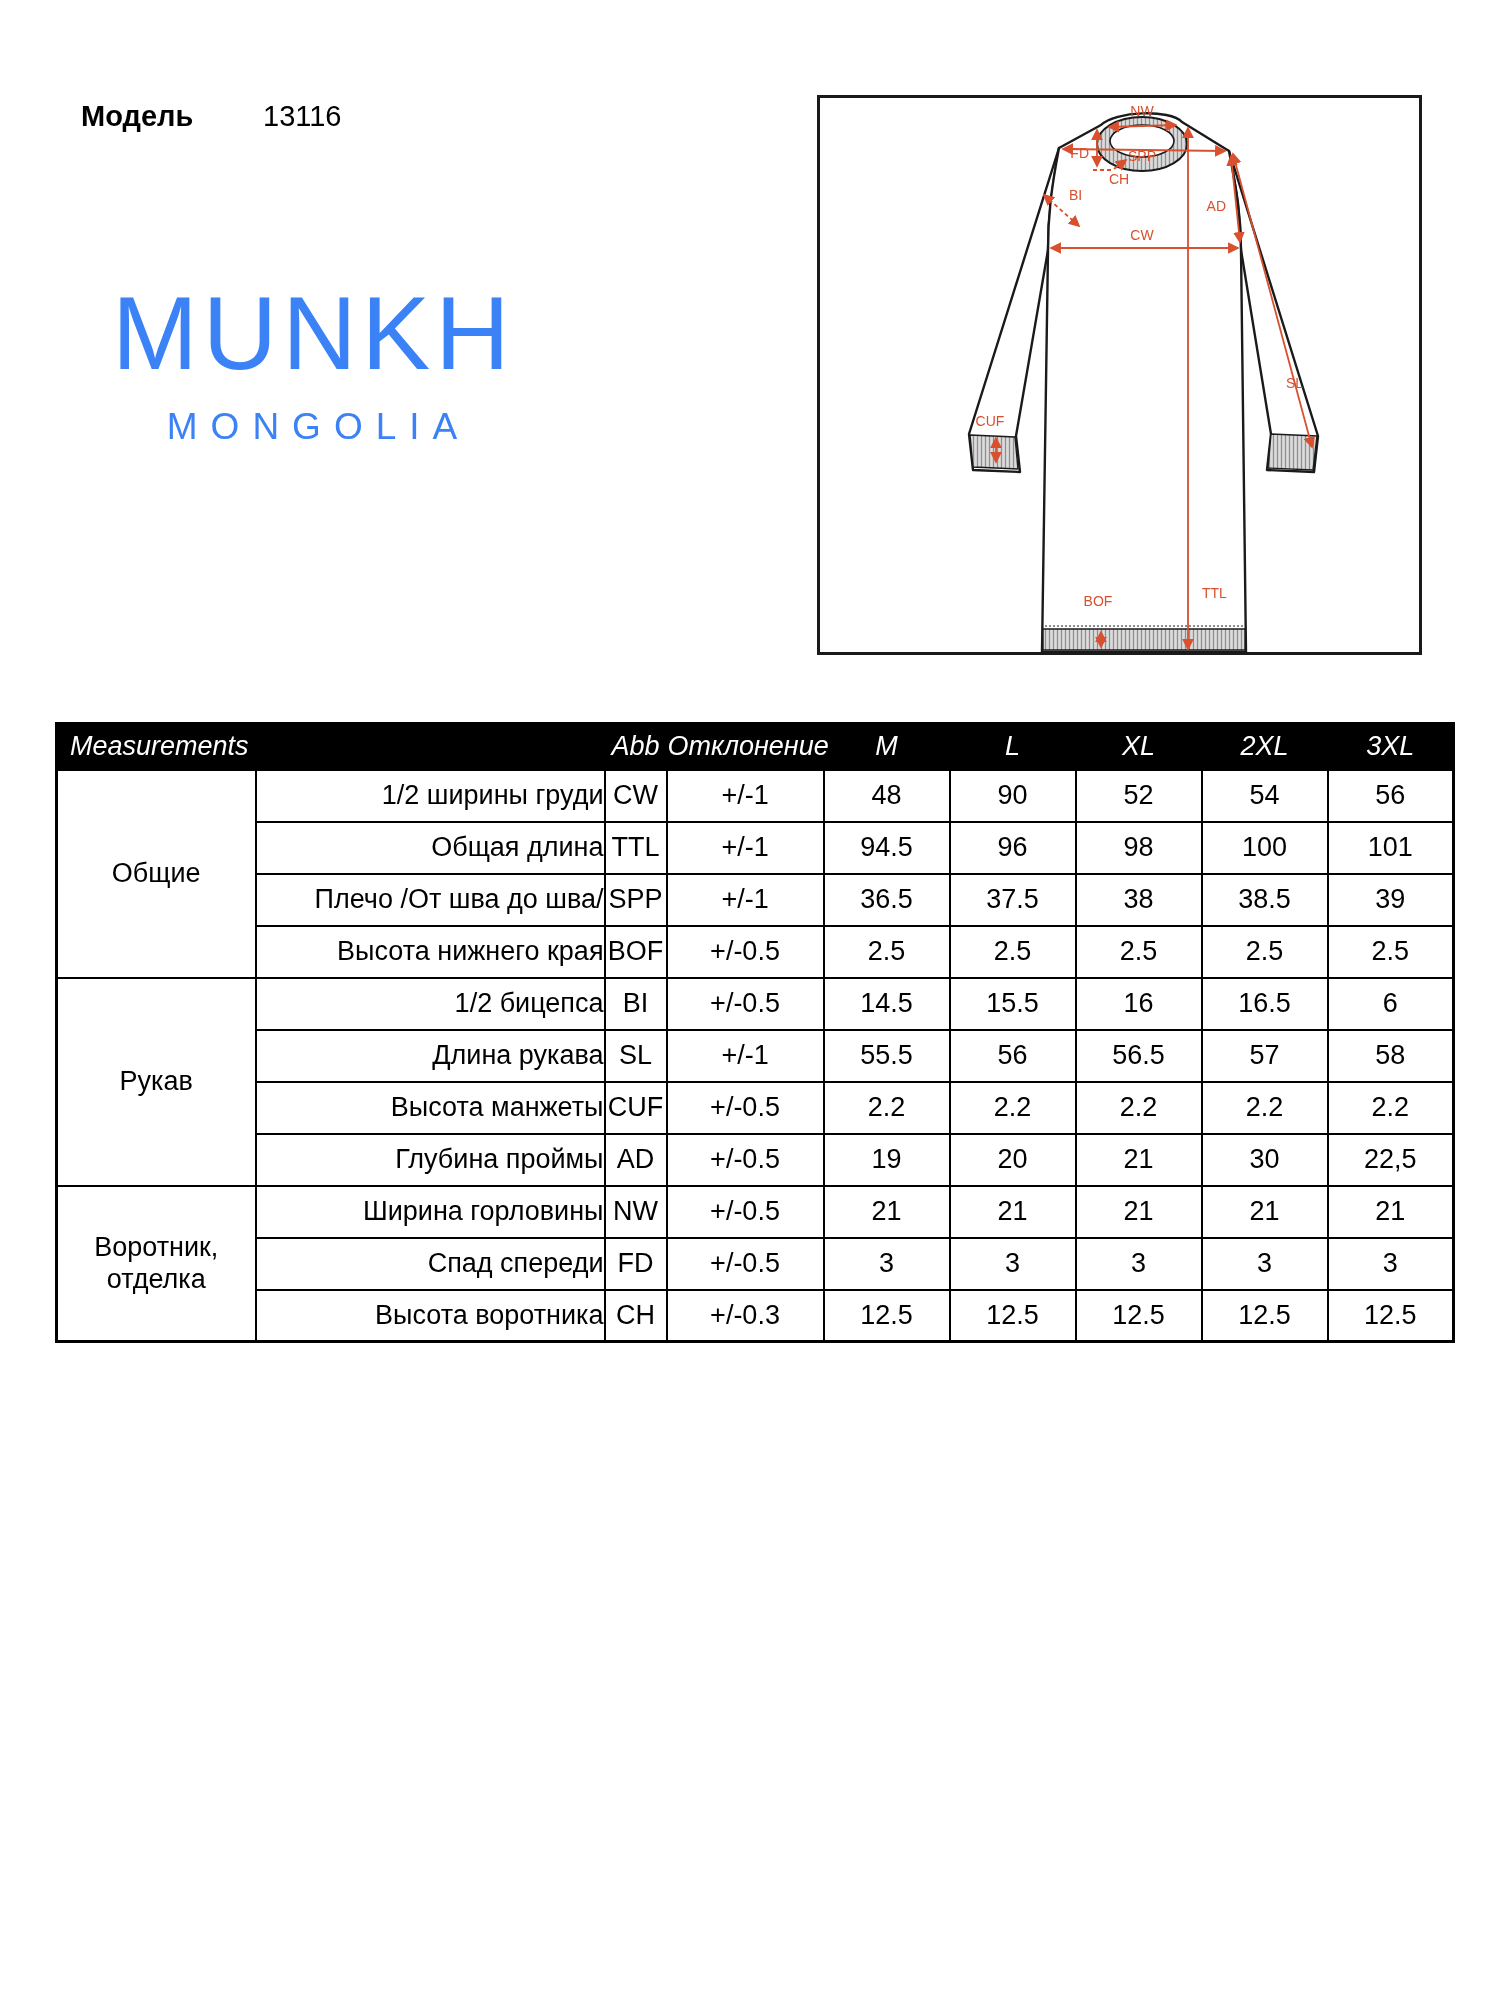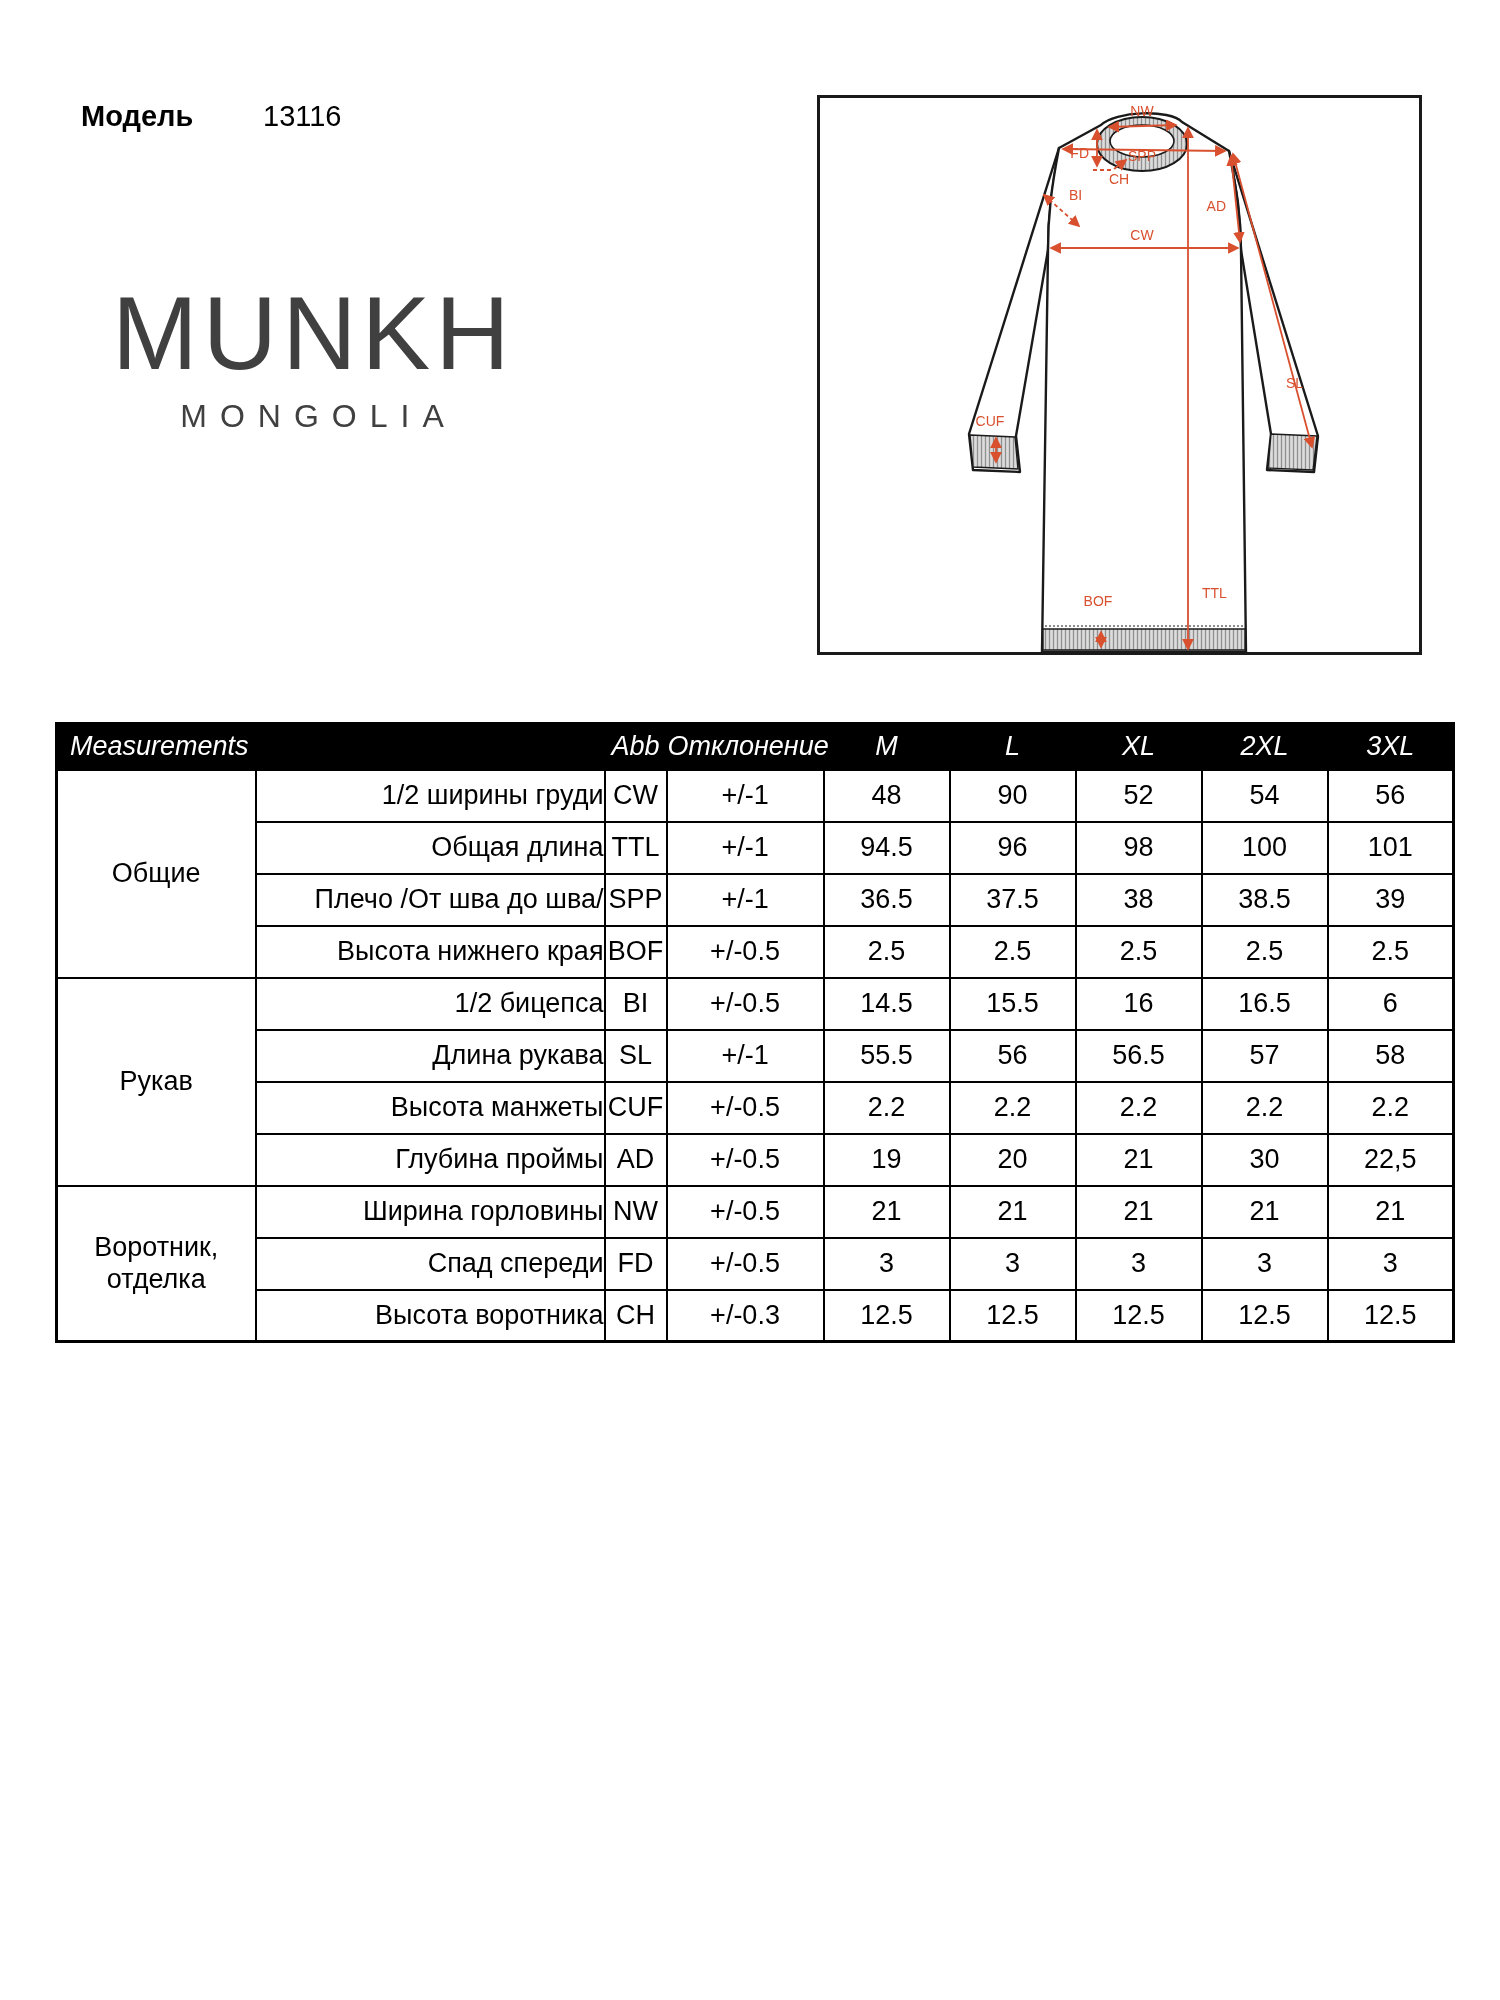--- a/index.html
+++ b/index.html
@@ -3,23 +3,23 @@
 <meta charset="utf-8">
 <style>
   * { margin:0; padding:0; box-sizing:border-box; }
   html,body { background:#fff; }
   body { width:1500px; height:2000px; position:relative; font-family:"Liberation Sans", sans-serif; color:#000; }
 
   .model-row { position:absolute; left:65px; top:100px; font-size:29px; }
   .model-label { font-weight:bold; position:absolute; left:16px; top:0; white-space:nowrap; }
   .model-number { position:absolute; left:198px; top:0; white-space:nowrap; }
 
-  .logo { position:absolute; left:112px; top:280px; width:400px; text-align:center; color:#404040; }
+  .logo { position:absolute; left:112px; top:280px; width:400px; text-align:center; color:#3b82f6; }
   .logo-brand { font-size:103px; line-height:1.05; letter-spacing:5px; font-weight:normal; }
-  .logo-sub { font-size:32px; letter-spacing:13px; margin-top:10px; text-indent:13px; }
+  .logo-sub { font-size:37px; letter-spacing:13px; margin-top:18px; text-indent:13px; }
 
   .diagram-frame { position:absolute; left:817px; top:95px; width:605px; height:560px; border:3px solid #1a1a1a; background:#fff; }
   .diagram-frame svg { display:block; width:599px; height:554px; }
   .ann-text { font-family:"Liberation Sans", sans-serif; font-size:14px; fill:#d9502f; }
 
   .spec-table { position:absolute; left:55px; top:722px; width:1396px;
     border-collapse:collapse; table-layout:fixed; font-size:27px; }
   .spec-table th, .spec-table td { border:2px solid #000; height:52px; padding:0;
     text-align:center; vertical-align:middle; font-weight:normal; background:#fff; }
   .spec-table { border:3px solid #000; }

